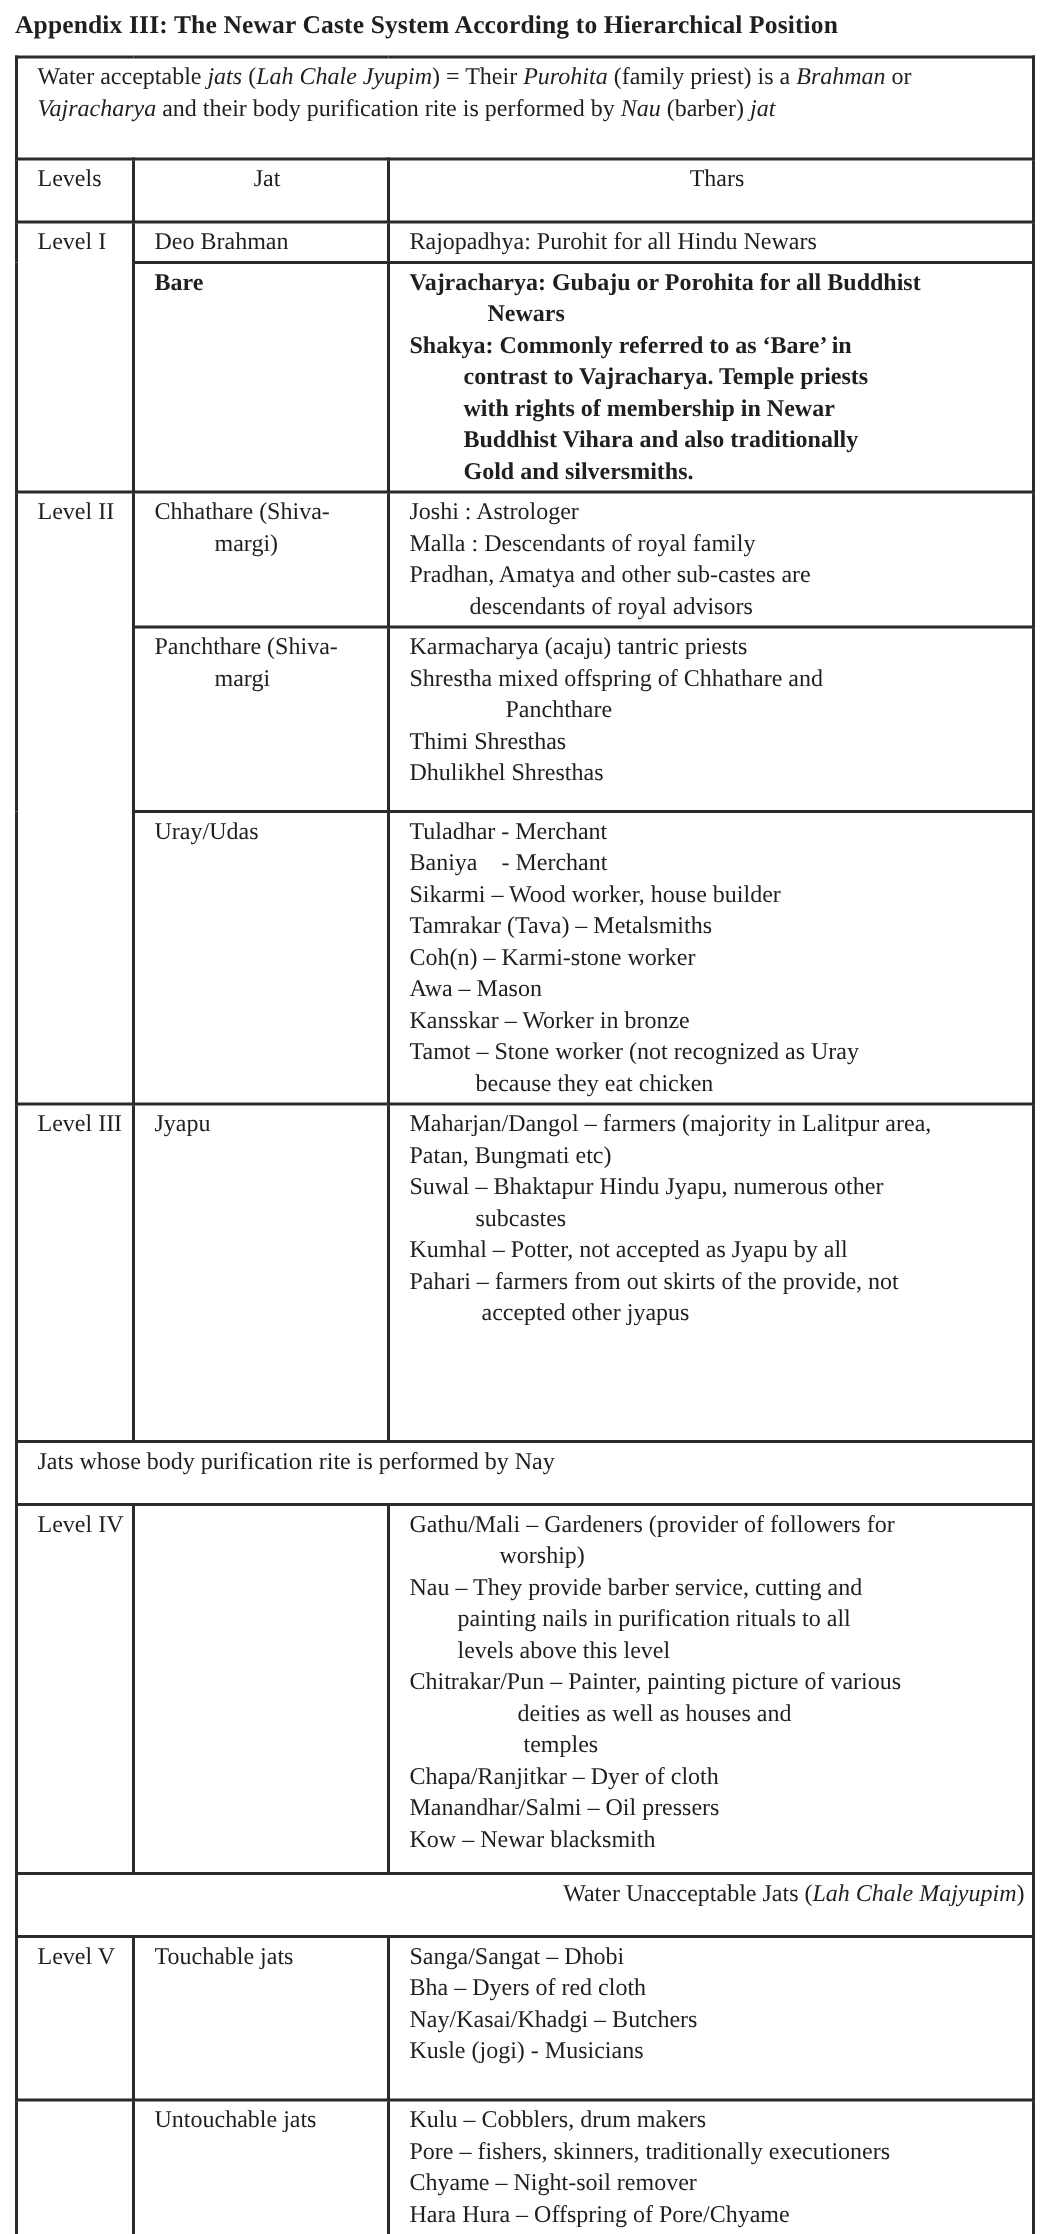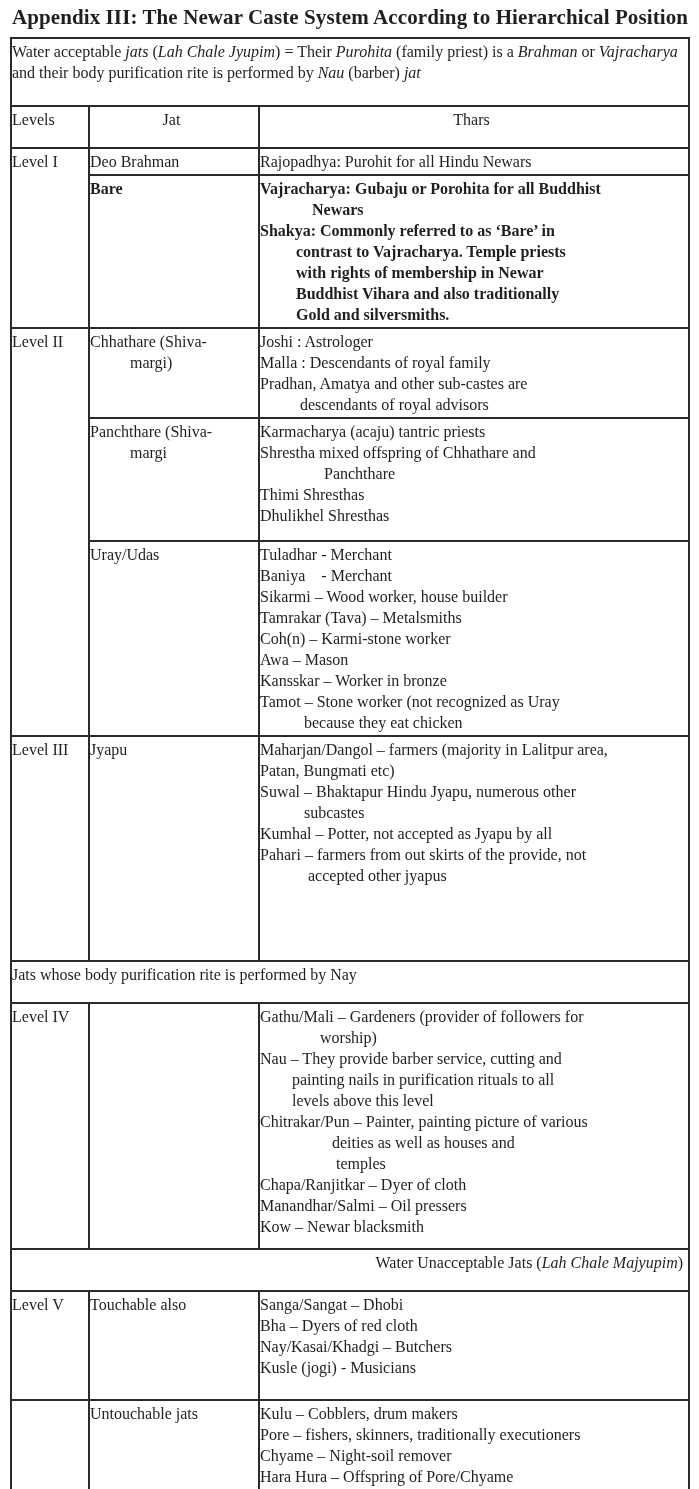--- a/index.html
+++ b/index.html
@@ -5,35 +5,34 @@
   html,body{margin:0;padding:0;background:#ffffff;}
   body{
     width:699px;
     font-family:"Liberation Serif", serif;
     color:#1f1f1f;
     -webkit-font-smoothing:antialiased;
   }
   .page{padding:6px 9px 0 10px;}
   .doc-title{
     font-weight:bold;
-    font-size:21px;
+    font-size:17px;
     line-height:22px;
     margin:0 0 9px 0;
     letter-spacing:0.1px;
-    text-align:center;
   }
   table.caste{
     border-collapse:collapse;
     width:678px;
     table-layout:fixed;
   }
   table.caste td{
     border:2px solid #2b2b2b;
     vertical-align:top;
-    padding:2px 5px 2px 0;
+    padding:2px 5px 2px 13px;
     font-size:16px;
     line-height:21px;
   }
   .pre{white-space:pre-wrap;word-wrap:break-word;}
   .center{text-align:center;}
   
   tr.h-note1 td{height:62px;}
   tr.h-head  td{height:36px;}
   tr.h-r3  td{height:19px;}
   tr.h-r4  td{height:142px;font-weight:bold;}
@@ -199,21 +198,21 @@
       <td colspan="3">
         <span>Water Unacceptable Jats (</span><span class="it">Lah Chale Majyupim</span><span>)</span>
       </td>
     </tr>
 
     <tr class="h-r12">
       <td>
             <div class="pre">Level V</div>
           </td>
       <td>
-            <div class="pre">Touchable also</div>
+            <div class="pre">Touchable jats</div>
           </td>
       <td>
             <div class="pre">Sanga/Sangat – Dhobi
 Bha – Dyers of red cloth
 Nay/Kasai/Khadgi – Butchers
 Kusle (jogi) - Musicians</div>
           </td>
     </tr>
     <tr class="h-r13">
       <td></td>

